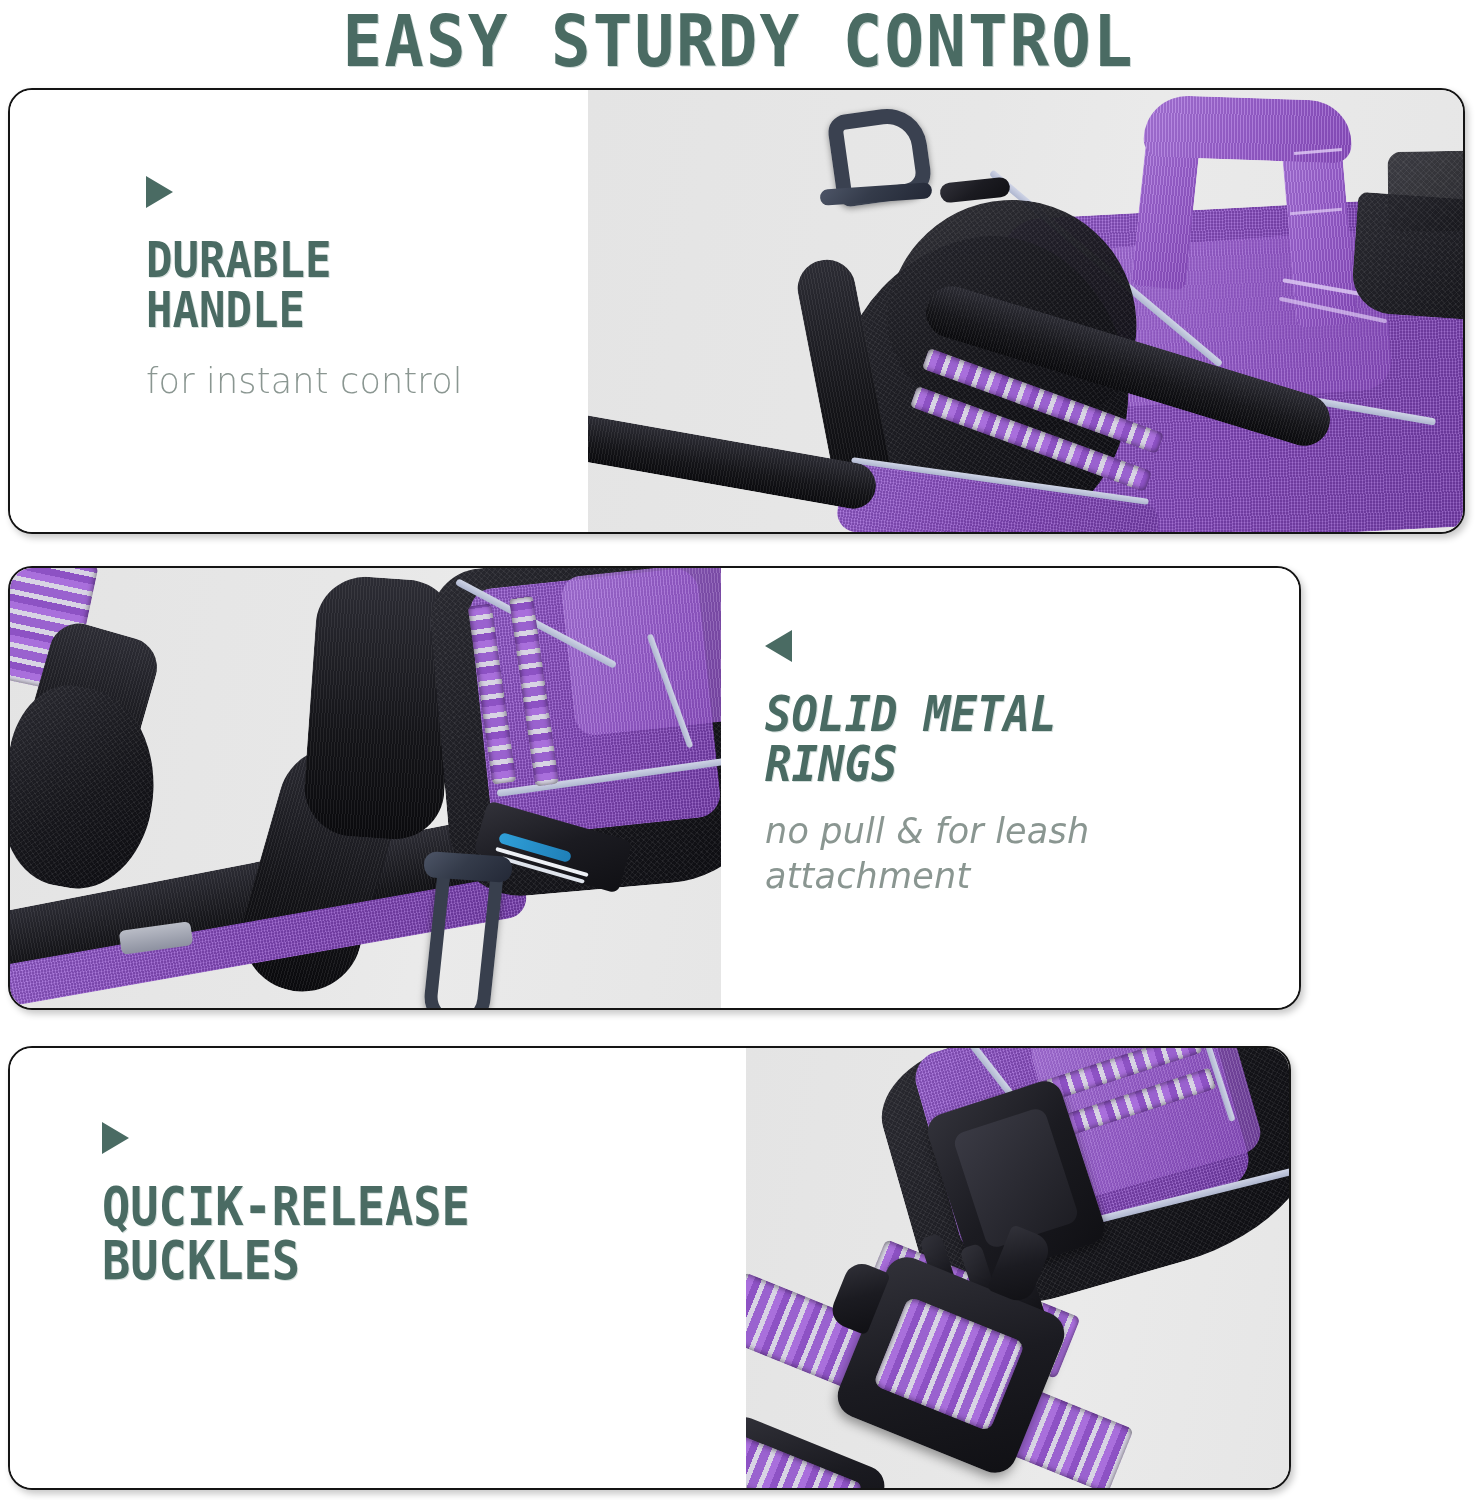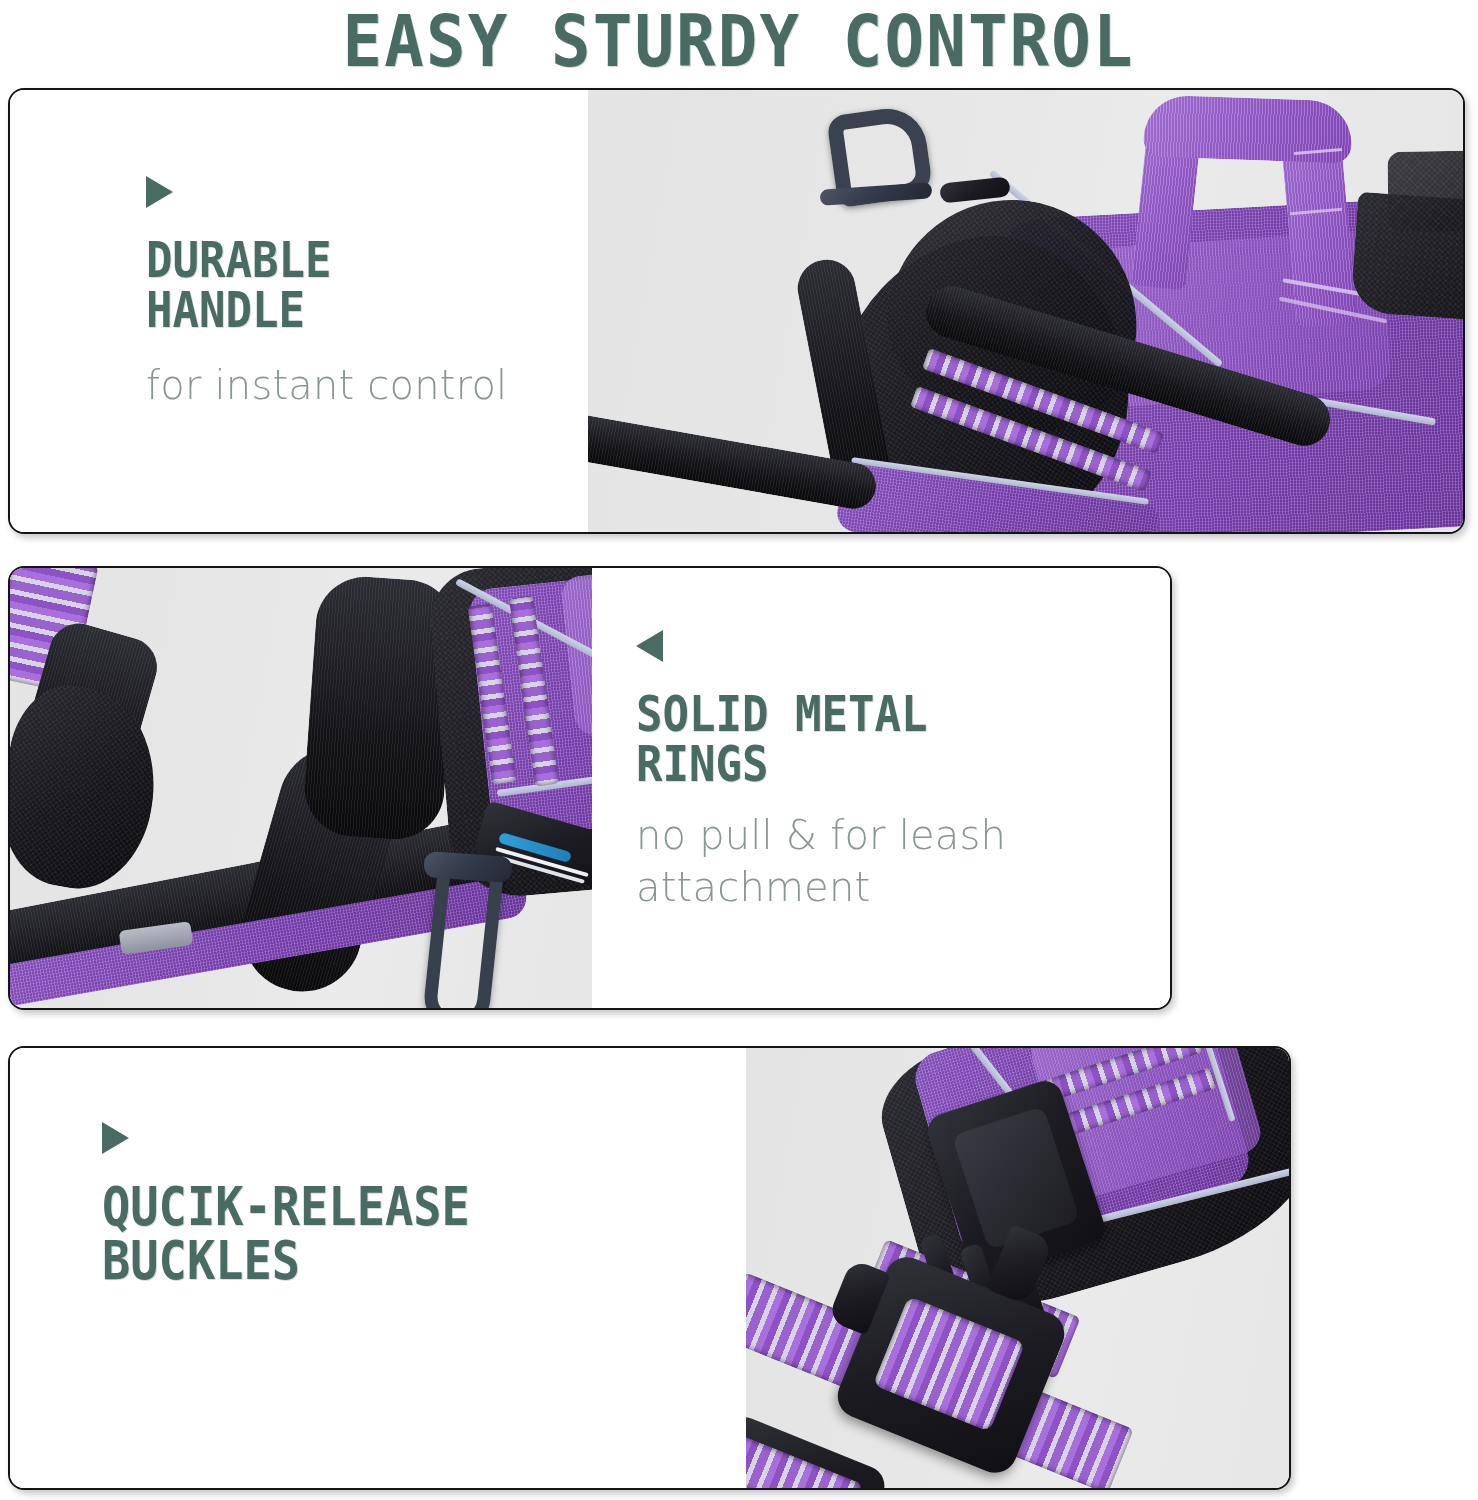--- a/index.html
+++ b/index.html
@@ -25,26 +25,26 @@
     transform-origin:center center;
     white-space:nowrap;
     text-shadow:1px 1px 0 rgba(120,150,142,.35);
   }
 
   
   .panel{
     position:absolute;
     background:#ffffff;
     border:2px solid #141414;
-    border-radius:16px;
+    border-radius:24px;
     overflow:hidden;
     box-shadow:3px 4px 7px rgba(0,0,0,.22);
   }
   #panel-1{ left:8px;  top:88px;   width:1457px; height:446px; }
-  #panel-2{ left:8px;  top:566px;  width:1164px; height:444px; }
+  #panel-2{ left:8px;  top:566px;  width:1293px; height:444px;font-style:italic; }
   #panel-3{ left:8px;  top:1046px; width:1283px; height:444px; }
 
   .panel-inner{ position:absolute; inset:0; display:flex; }
   .panel-inner.rev{ flex-direction:row-reverse; }
 
   
   .text-half{
     position:relative;
     background:#ffffff;
     flex:0 0 auto;
@@ -75,21 +75,21 @@
     transform-origin:left top;
     white-space:pre-line;
     text-shadow:1px 1px 0 rgba(120,150,142,.30);
   }
   #panel-3 .head{ font-size:47px; }
 
   .sub{
     margin-top:34px;
     font-family:"DejaVu Sans", sans-serif;
     font-weight:300;
-    font-size:40px;
+    font-size:35px;
     line-height:1.30;
     color:#8a9691;
     white-space:pre-line;
     letter-spacing:.2px;
   }
   #panel-2 .sub{ margin-top:30px; }
   #panel-3 .sub{ margin-top:30px; font-size:36px; }
 
   
   .photo-half{

